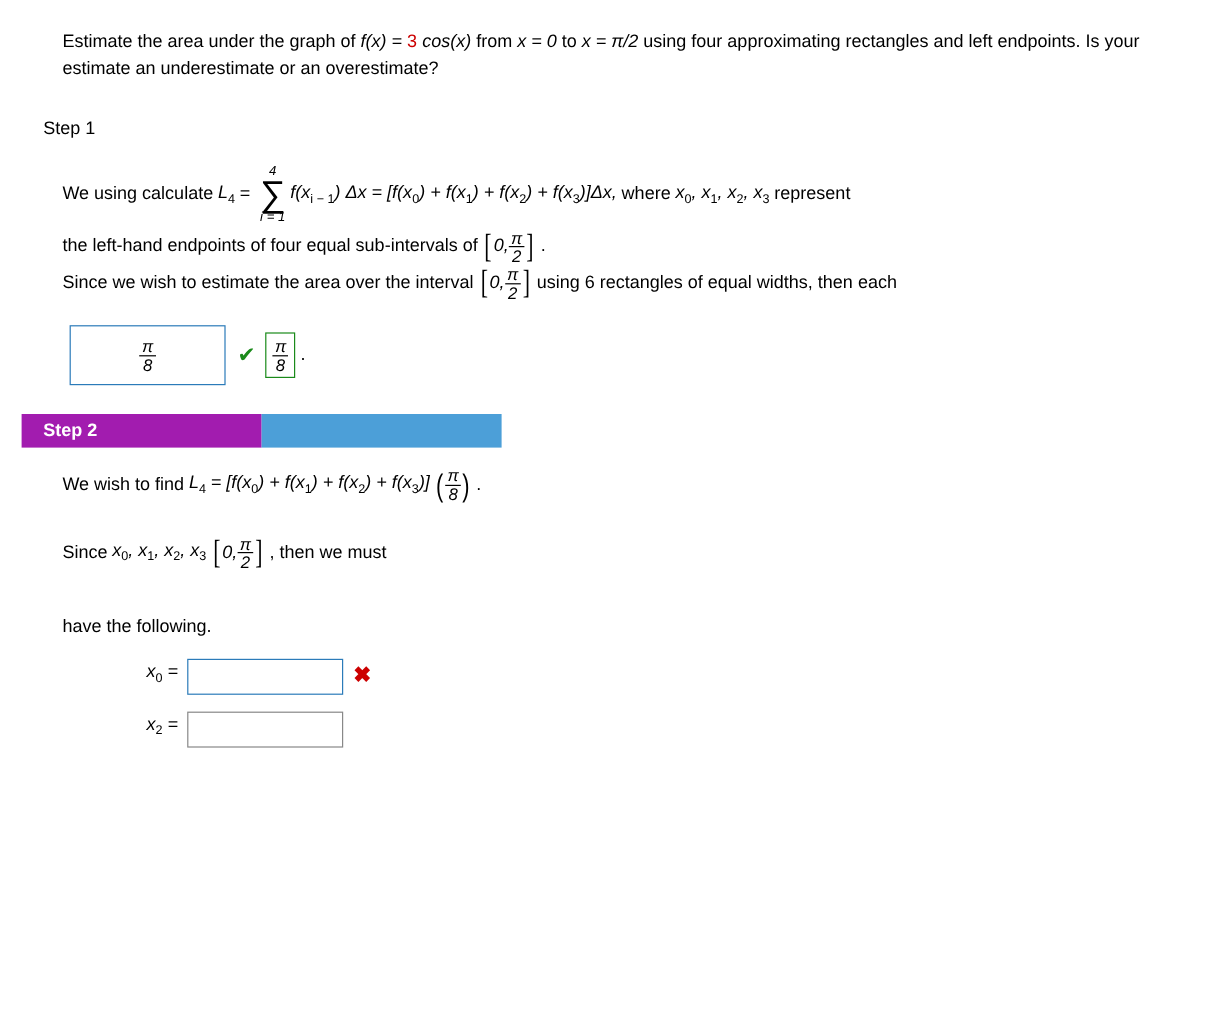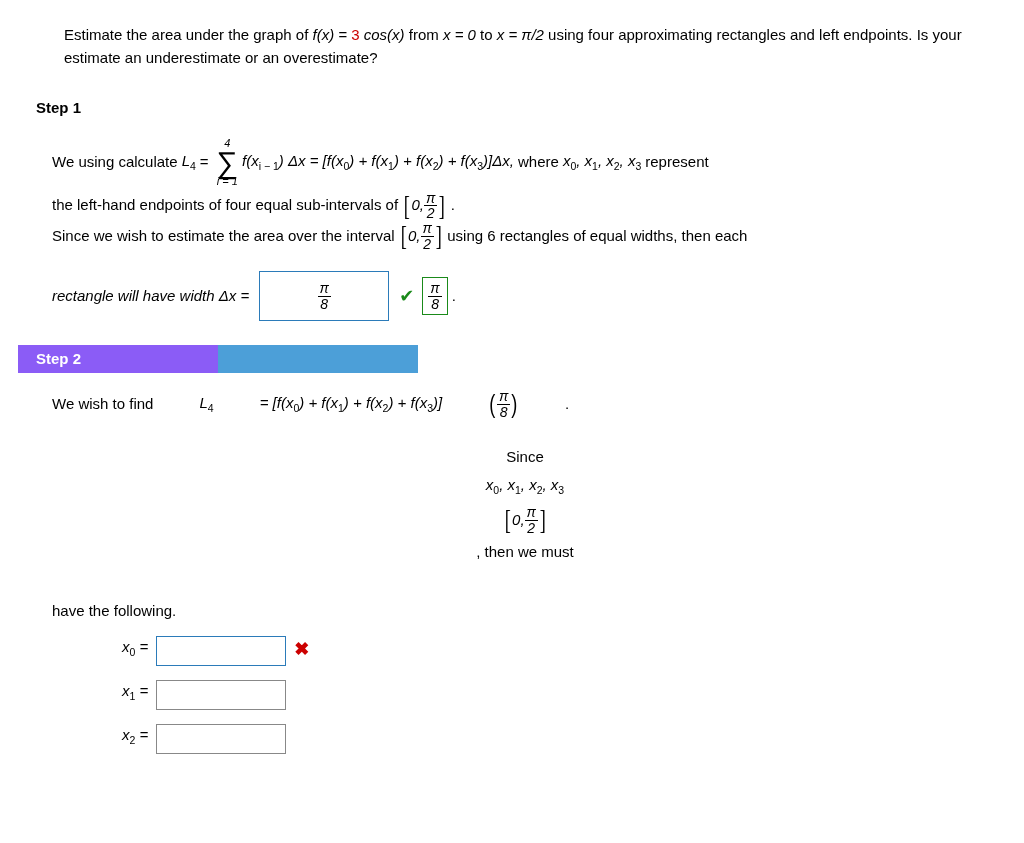--- a/index.html
+++ b/index.html
@@ -5,26 +5,26 @@
     * { box-sizing: border-box; margin: 0; padding: 0; }
     body {
       font-family: Arial, Helvetica, sans-serif;
       font-size: 15px;
       color: #000;
       background: #fff;
       padding: 24px 18px 18px 18px;
       line-height: 1.5;
     }
     .question {
-      margin: 0 0 28px 46px;
+      margin: 0 0 28px 34px;
       max-width: 900px;
     }
     .red { color: #c00; }
     .step-label {
-      font-weight: bold;
+      font-weight: normal;
       margin: 18px 0 18px 18px;
     }
     .step-body {
       margin: 0 0 24px 34px;
       max-width: 950px;
     }
     .para {
       display: flex;
       flex-wrap: wrap;
       align-items: center;
@@ -81,21 +81,21 @@
     }
     .check { color: #1a8a1a; font-size: 18px; margin: 0 6px; }
     .cross { color: #c00; font-size: 18px; margin: 0 8px; font-weight: bold; }
 
     
     .step2-bar {
       display: flex; align-items: center; margin: 20px 0 16px 0;
       height: 28px; width: 100%;
     }
     .step2-bar .seg1 {
-      background: #8b5cf6; color: #fff; font-weight: bold;
+      background: #a21caf; color: #fff; font-weight: bold;
       padding: 4px 14px 4px 18px; width: 200px; height: 100%;
       display: flex; align-items: center;
     }
     .step2-bar .seg2 { background: #4c9fd8; width: 200px; height: 100%; }
 
     
     .blank-input {
       border: 1px solid #888; height: 30px; width: 130px;
       background: #fff; font-family: inherit; font-size: 15px;
       padding: 2px 6px;
@@ -165,21 +165,20 @@
       <span class="frac">
           <span class="num">π</span>
           <span class="bar"></span>
           <span class="den">2</span>
         </span>
       <span class="rbracket">]</span>
     </span>
     <span>  using 6 rectangles of equal widths, then each</span>
   </div>
   <div class="para">
-    <span class="italic">rectangle will have width  Δx = </span>
     <span class="ans-input-wrap">
       <span class="ans-box highlight">
         <span class="frac">
             <span class="num">π</span>
             <span class="bar"></span>
             <span class="den">8</span>
           </span>
       </span>
     </span>
     <span class="check">✔</span>
@@ -193,39 +192,39 @@
     <span>.</span>
   </div>
 </div>
 
 <div class="step2-bar">
   <div class="seg1">Step 2</div>
   <div class="seg2"></div>
 </div>
 
 <div class="step-body">
-  <div class="para" style="margin-bottom:26px;gap:42px;">
+  <div class="para" style="margin-bottom:26px;">
     <span>We wish to find  </span>
     <span class="italic"><span>L</span><sub>4</sub></span>
     <span class="italic">
       <span> = [f(x</span><sub>0</sub><span>) + f(x</span><sub>1</sub><span>) + f(x</span><sub>2</sub><span>) + f(x</span><sub>3</sub><span>)]</span>
     </span>
     <span class="math-block">
       <span class="lparen">(</span>
       <span class="frac">
           <span class="num">π</span>
           <span class="bar"></span>
           <span class="den">8</span>
         </span>
       <span class="rparen">)</span>
     </span>
     <span> .</span>
   </div>
 
-  <div class="para" style="margin-bottom:4px;flex-direction:column;">
+  <div class="para" style="margin-bottom:4px;">
     <span>Since  </span>
     <span class="italic">
       <span>x</span><sub>0</sub>, <span>x</span><sub>1</sub>, <span>x</span><sub>2</sub>, <span>x</span><sub>3</sub>
     </span>
     <span class="math-block">
       <span class="lbracket">[</span>
       <span class="italic">0, </span>
       <span class="frac">
           <span class="num">π</span>
           <span class="bar"></span>
@@ -239,21 +238,17 @@
     <span>have the following.</span>
   </div>
 
   <div id="eq-rows">
       <div class="eq-row">
         <span class="lhs">x<sub>0</sub> = </span>
         <input type="text" class="blank-input active" style="">
         <span class="cross">✖</span>
       </div>
       <div class="eq-row">
-        <span class="lhs">x<sub>1</sub> = </span>
-        <input type="text" class="blank-input" style="">
-      </div>
-      <div class="eq-row">
         <span class="lhs">x<sub>2</sub> = </span>
         <input type="text" class="blank-input" style="">
       </div>
     </div>
 </div>
 
 </body></html>

